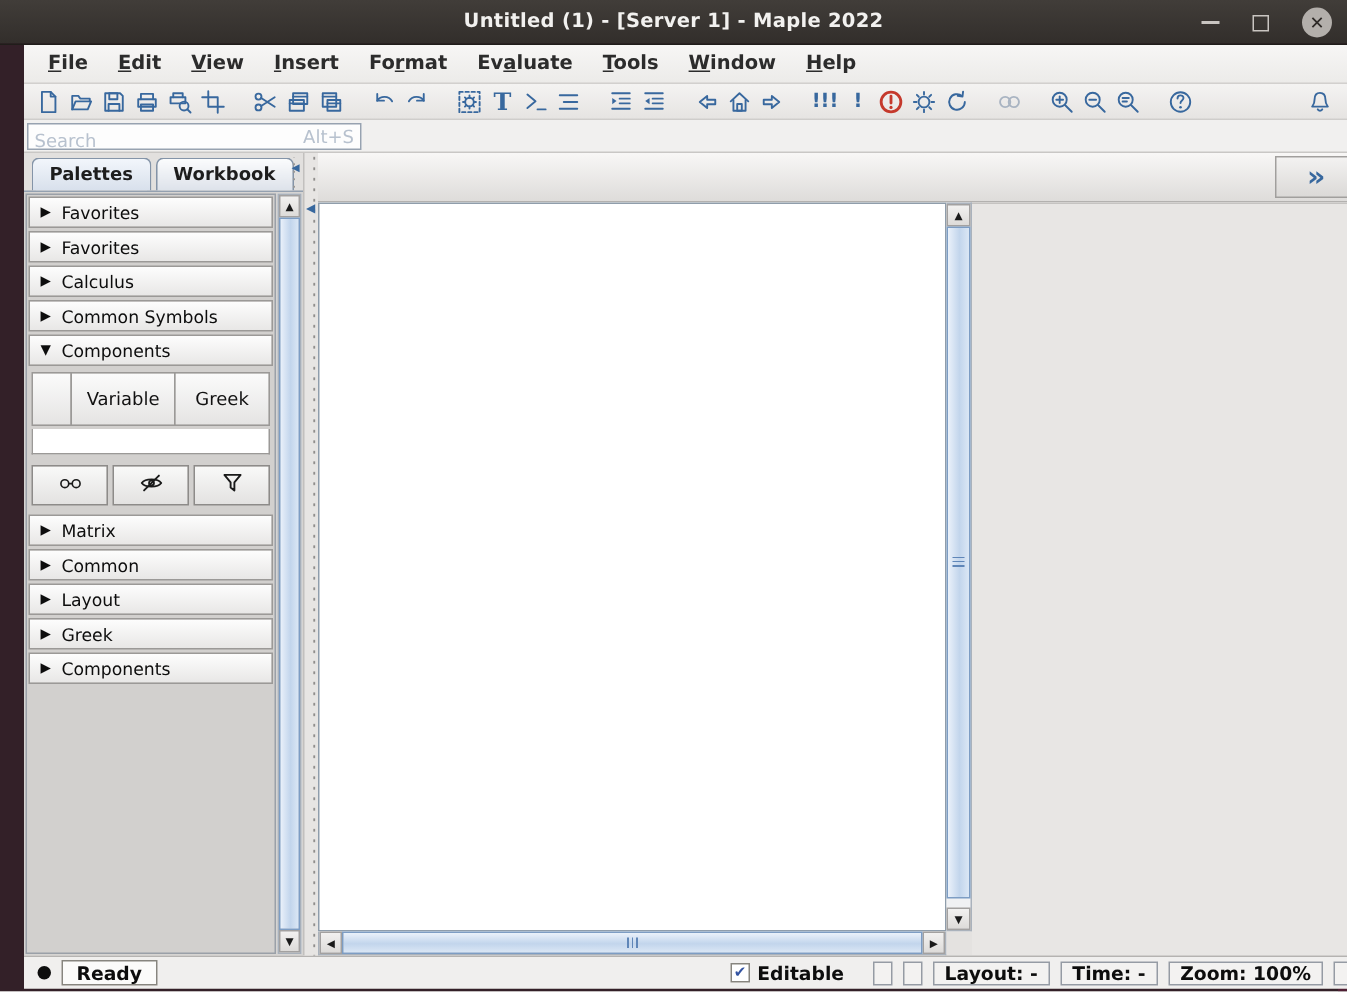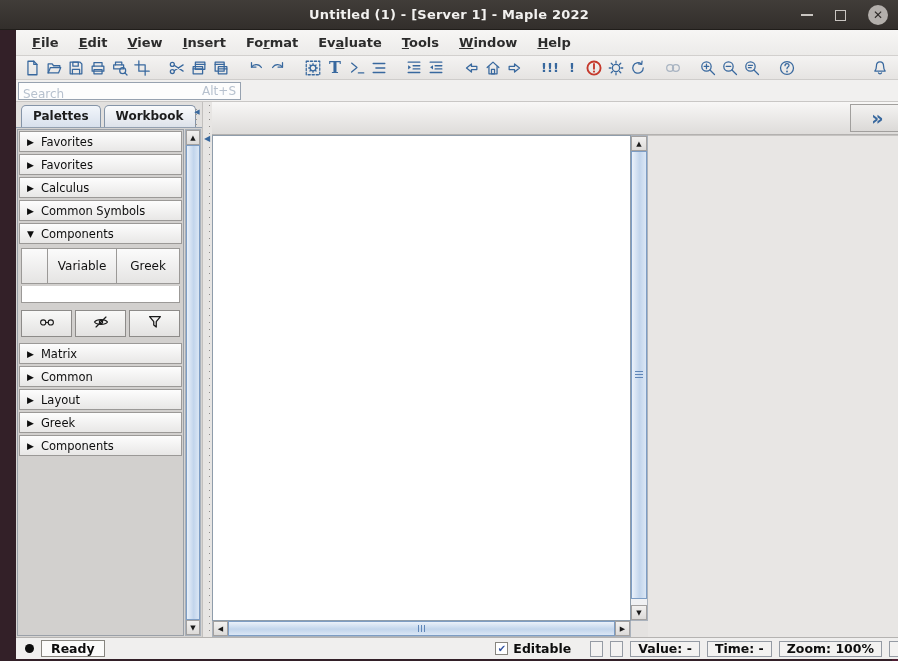--- a/index.html
+++ b/index.html
@@ -567,20 +567,20 @@
     </div>
 
     <div class="statusbar">
       <div class="ready-dot"></div>
       <div class="ready-box">Ready</div>
       <div class="sb-spacer"></div>
       <div class="chk">✔</div>
       <div class="ed-label">Editable</div>
       <div class="scell empty"></div>
       <div class="scell empty"></div>
-      <div class="scell">Value: -</div>
+      <div class="scell">Layout: -</div>
       <div class="scell">Time: -</div>
       <div class="scell">Zoom: 100%</div>
       <div class="scell empty"></div>
     </div>
 
   </div>
 </div>
 
 </body></html>

